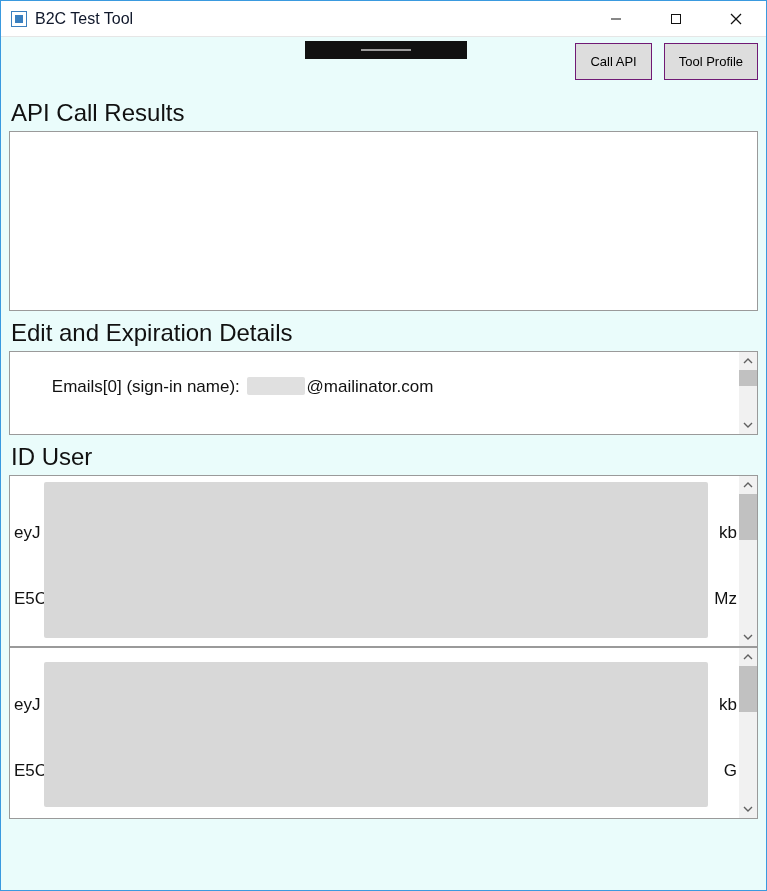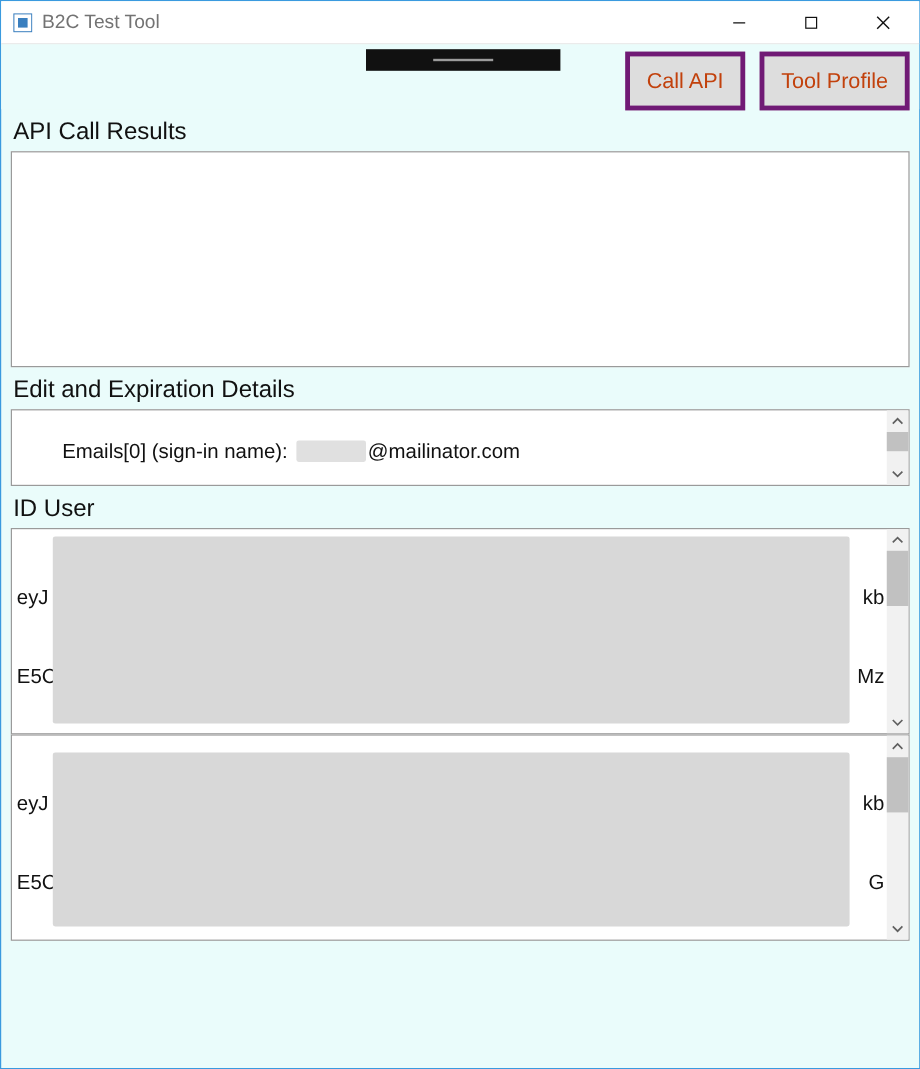--- a/index.html
+++ b/index.html
@@ -31,21 +31,21 @@
     height: 16px;
     margin-left: 10px;
     margin-right: 8px;
     display: inline-flex;
     align-items: center;
     justify-content: center;
   }
   .titlebar .app-icon svg { display: block; }
   .titlebar .title {
     flex: 0 1 auto;
-    color: #737373;
+    color: #0f172a;
     font-size: 16px;
   }
   .titlebar .spacer { flex: 1; }
   .titlebar .win-btn {
     width: 60px;
     height: 36px;
     display: flex;
     align-items: center;
     justify-content: center;
     color: #222;
@@ -74,31 +74,31 @@
     justify-content: center;
   }
   .toolbar .blackbar .grip {
     width: 50px;
     height: 2px;
     border-top: 1px solid #9c9c9c;
     border-bottom: 1px solid #9c9c9c;
   }
   .btn {
     background: #ddd;
-    border: 4px solid #701a75;
-    color: #c2410c;
-    font-size: 18px;
+    border: 1px solid #701a75;
+    color: #000000;
+    font-size: 13px;
     padding: 10px 14px;
     margin-left: 12px;
   }
 
   .content { padding: 0 8px; }
 
   .section-label {
-    font-size: 20px;
+    font-size: 24px;
     color: #111;
     margin: 8px 0 4px 2px;
   }
 
   .textbox {
     background: #fff;
     border: 1px solid #9a9a9a;
     width: 100%;
     position: relative;
     font-family: "Segoe UI", Tahoma, sans-serif;
@@ -130,21 +130,21 @@
     color: #606060;
   }
   .scroll .thumb {
     width: 18px;
     background: #c1c1c1;
   }
   .scroll .track { flex: 1; position: relative; }
   .scroll .track .thumb { position: absolute; left:0; right:0; }
 
   .box-api { height: 180px; }
-  .box-details { height: 64px; }
+  .box-details { height: 84px; }
   .box-id { height: 172px; }
   .box-access { height: 172px; }
 
   .redact {
     position: absolute;
     background: #d8d8d8;
     border-radius: 2px;
     filter: blur(0.5px);
   }
   .redact.small {

